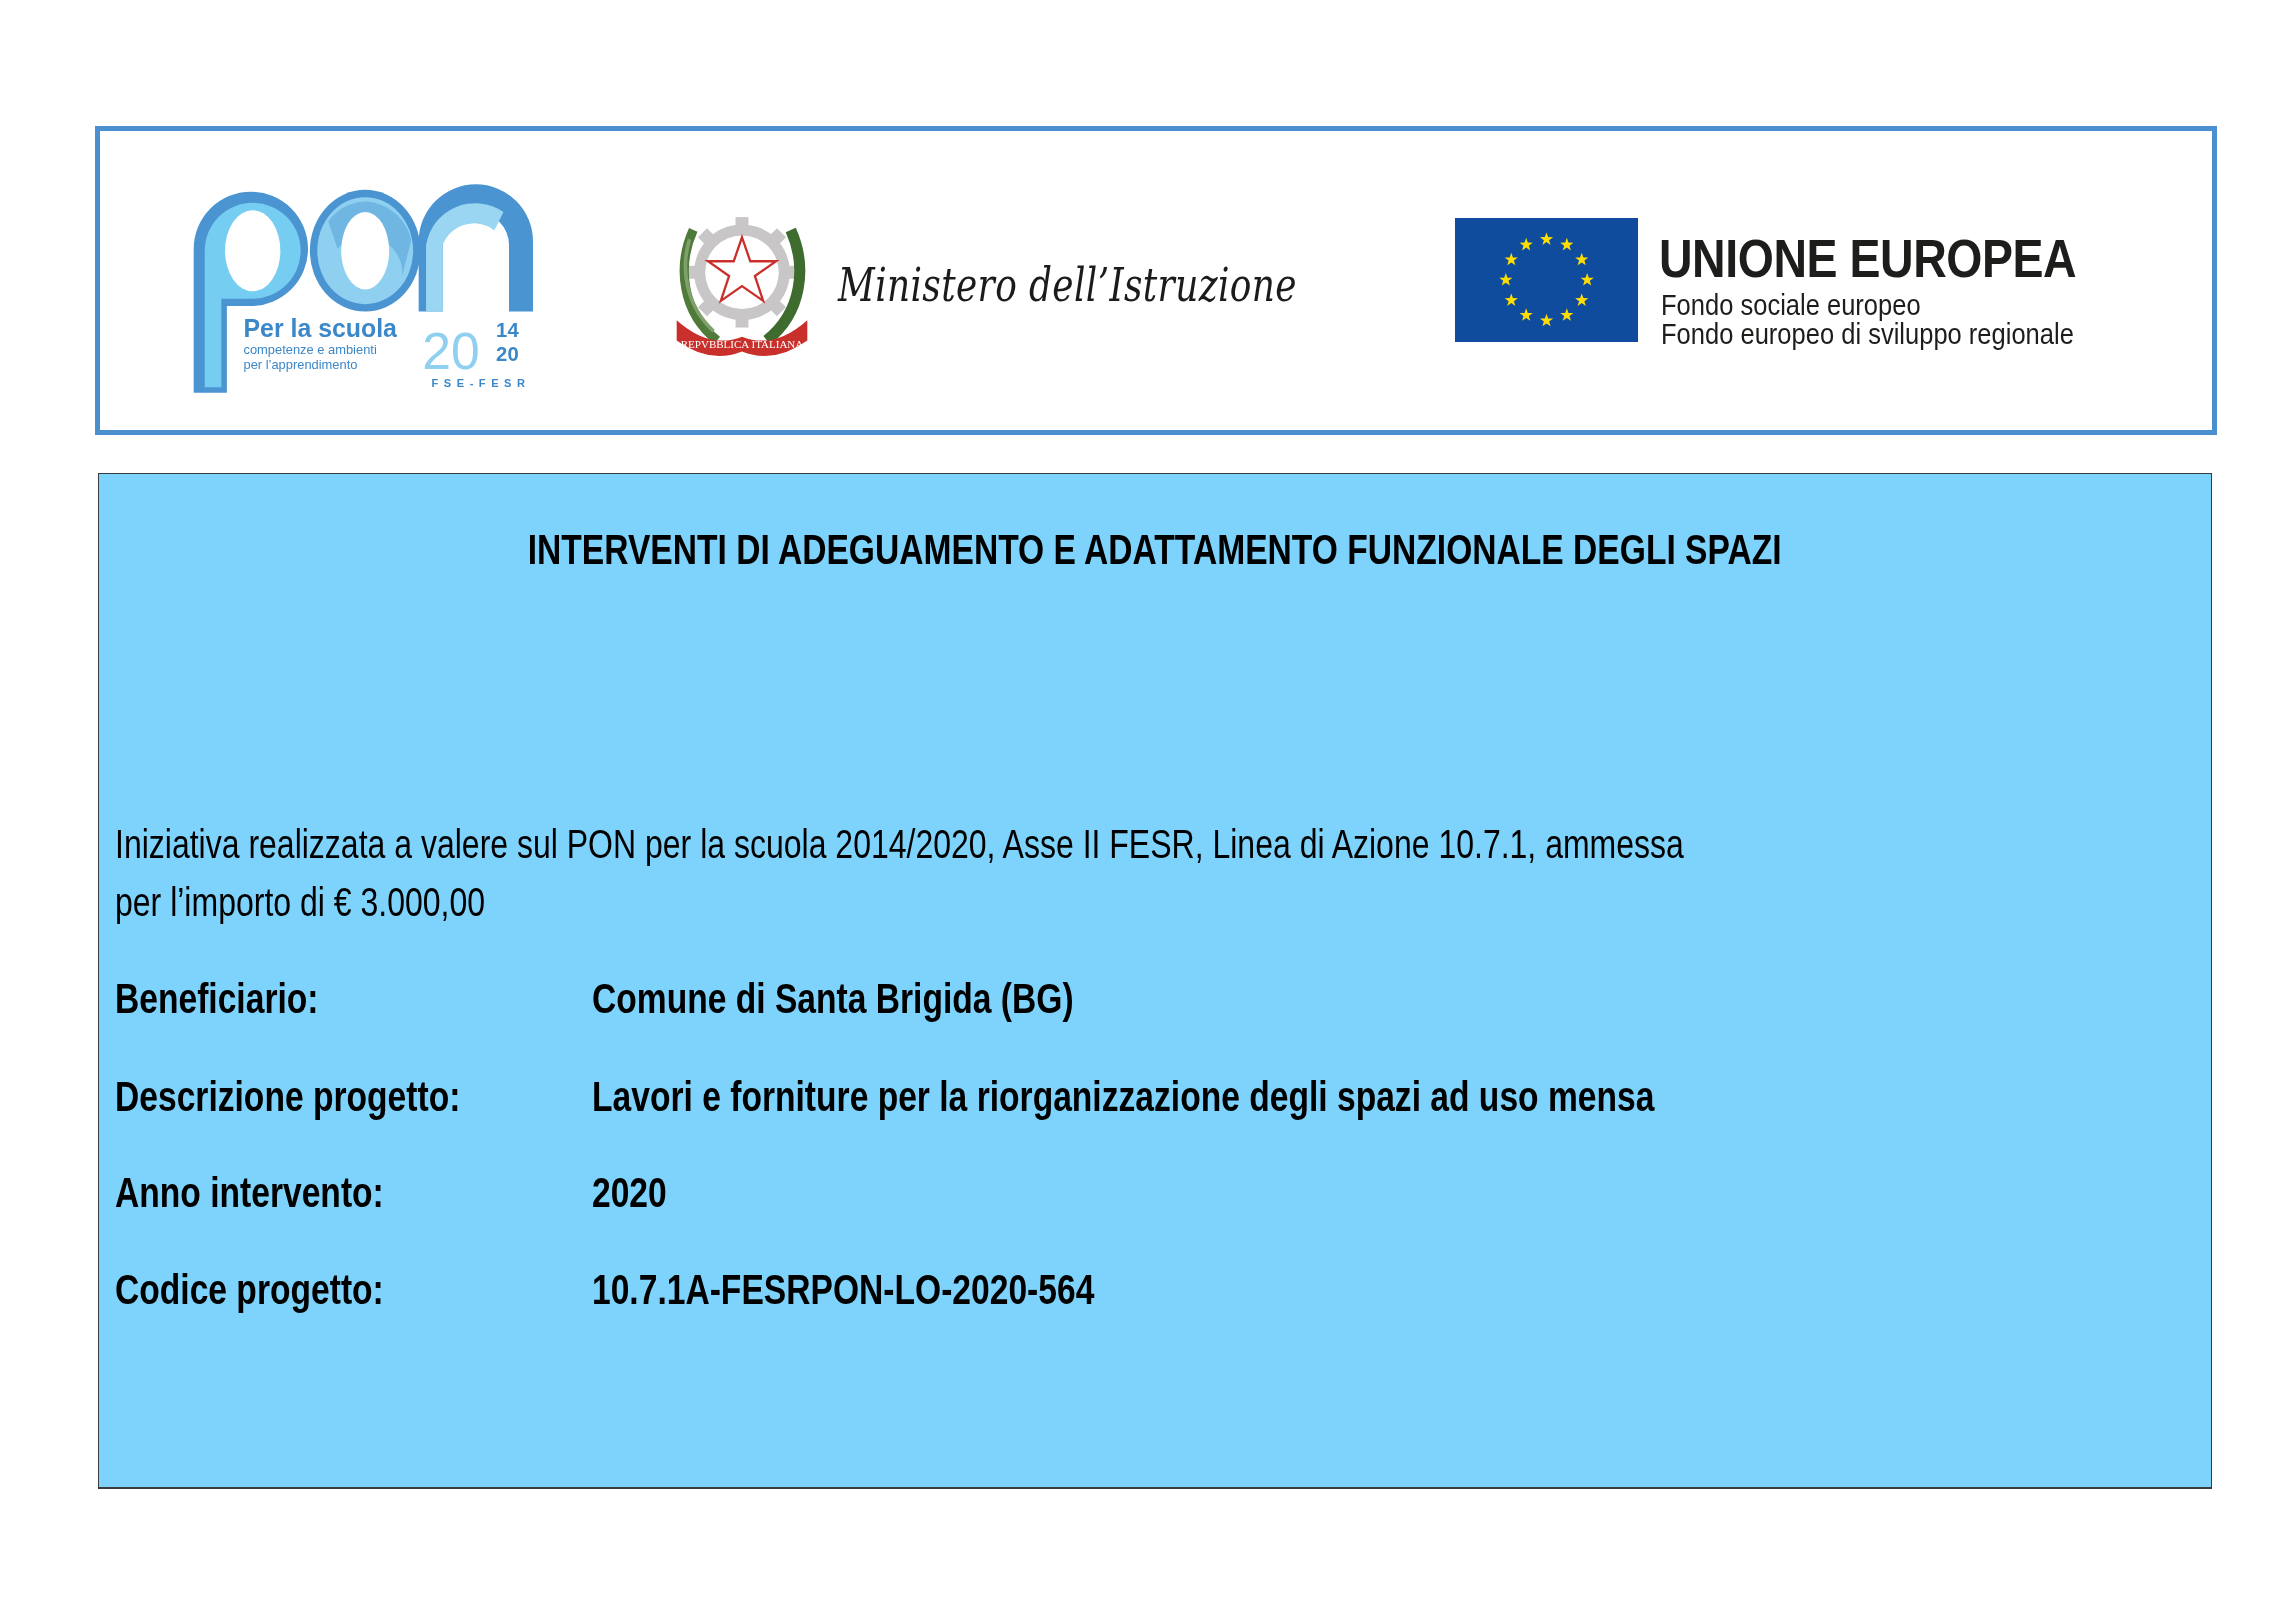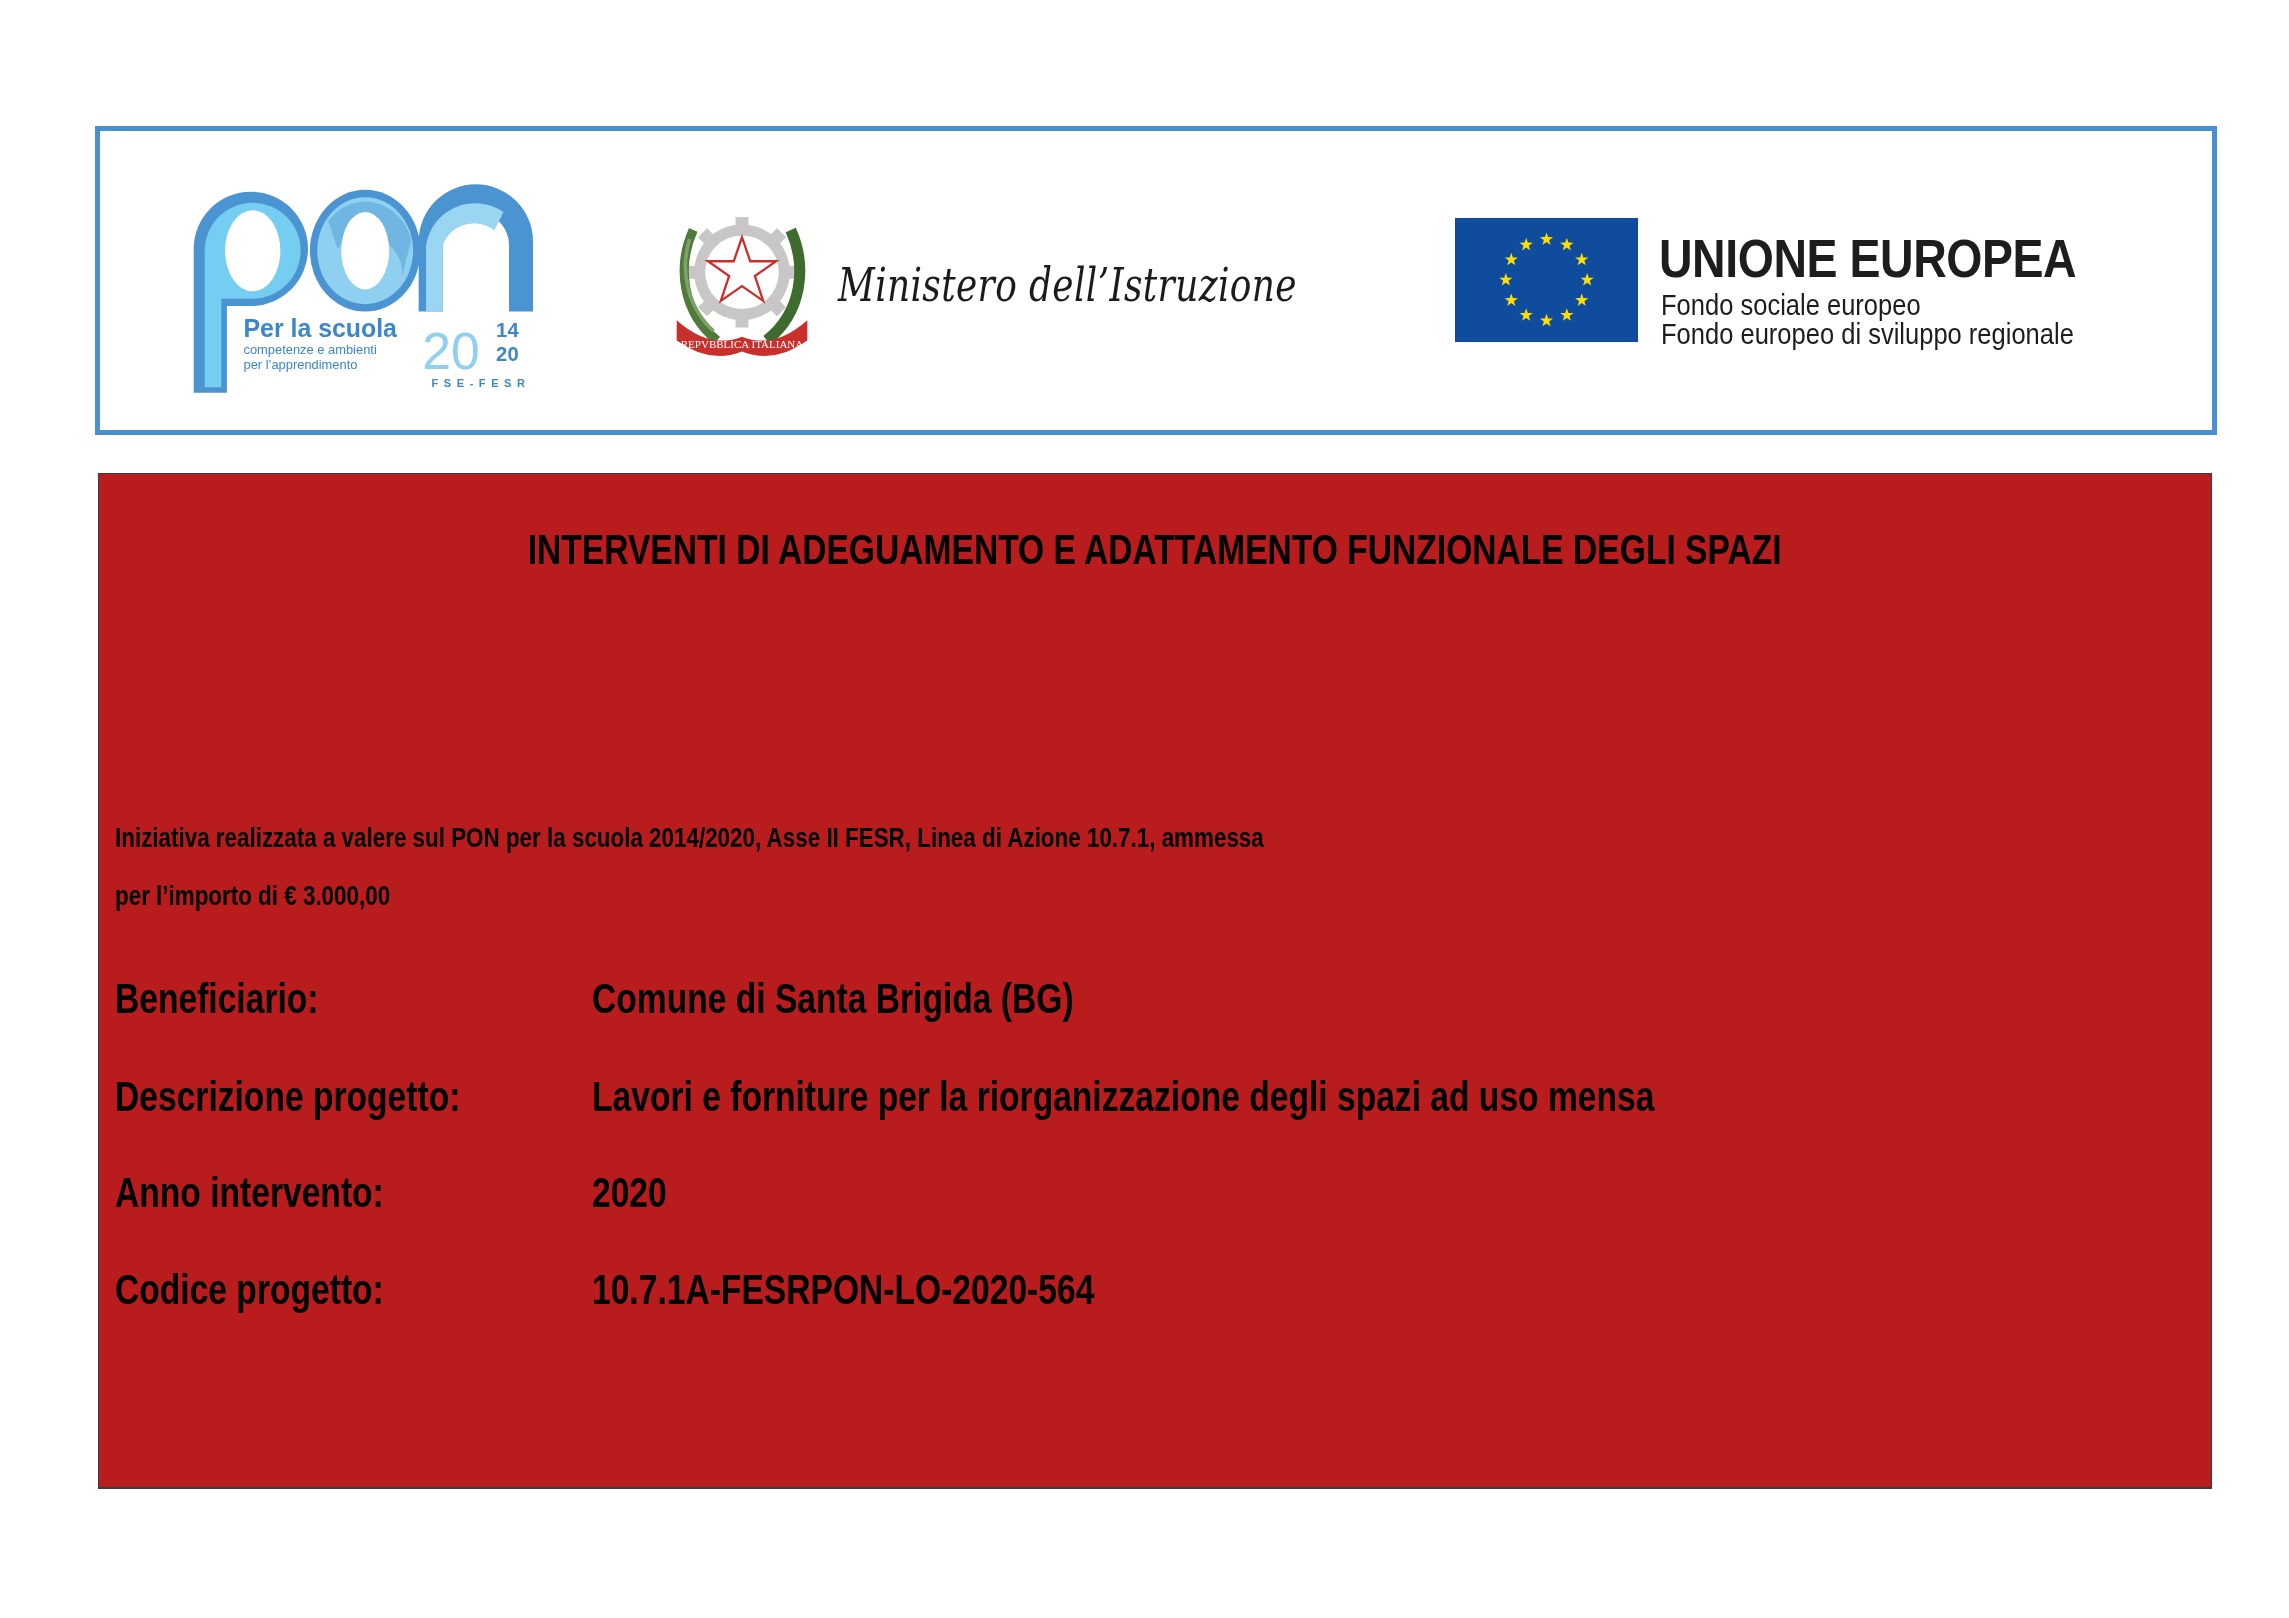--- a/index.html
+++ b/index.html
@@ -45,35 +45,35 @@
   }
   .eu-sub.l1 { top: 158px; }
   .eu-sub.l2 { top: 187px; }
 
   
   .content-box {
     position: absolute; left: 98px; top: 473px;
     width: 2112px; height: 1013px;
     border: 1.8px solid #3b3b3b;
     border-bottom: 2.8px solid #3b3b3b;
-    background: #b91c1c;
+    background: #7dd3fc;
   }
   .title-line {
     position: absolute; left: 0; width: 100%;
     text-align: center; font-weight: bold; font-size: 42px;
     white-space: nowrap;
   }
   .title-line span { display: inline-block; transform: scaleX(0.80); transform-origin: center top; }
   .t1 { top: 52px; }
   .t2 { top: 150px; }
   .t3 { top: 249px; }
 
   .para {
     position: absolute; left: 15.7px; width: 2086px;
-    font-weight: bold; font-size: 28px; white-space: nowrap;
+    font-weight: normal; font-size: 40px; white-space: nowrap;
   }
   .para span { display: inline-block; transform: scaleX(0.80); transform-origin: left top; }
   .p1 { top: 348px; }
   .p2 { top: 406px; }
 
   .row { position: absolute; left: 15.7px; font-weight: bold; font-size: 42px; white-space: nowrap; }
   .row .label, .row .value { position: absolute; top: 0; display: inline-block;
      transform: scaleX(0.80); transform-origin: left top; }
   .row .label { left: 0; }
   .row .value { left: 477px; }

